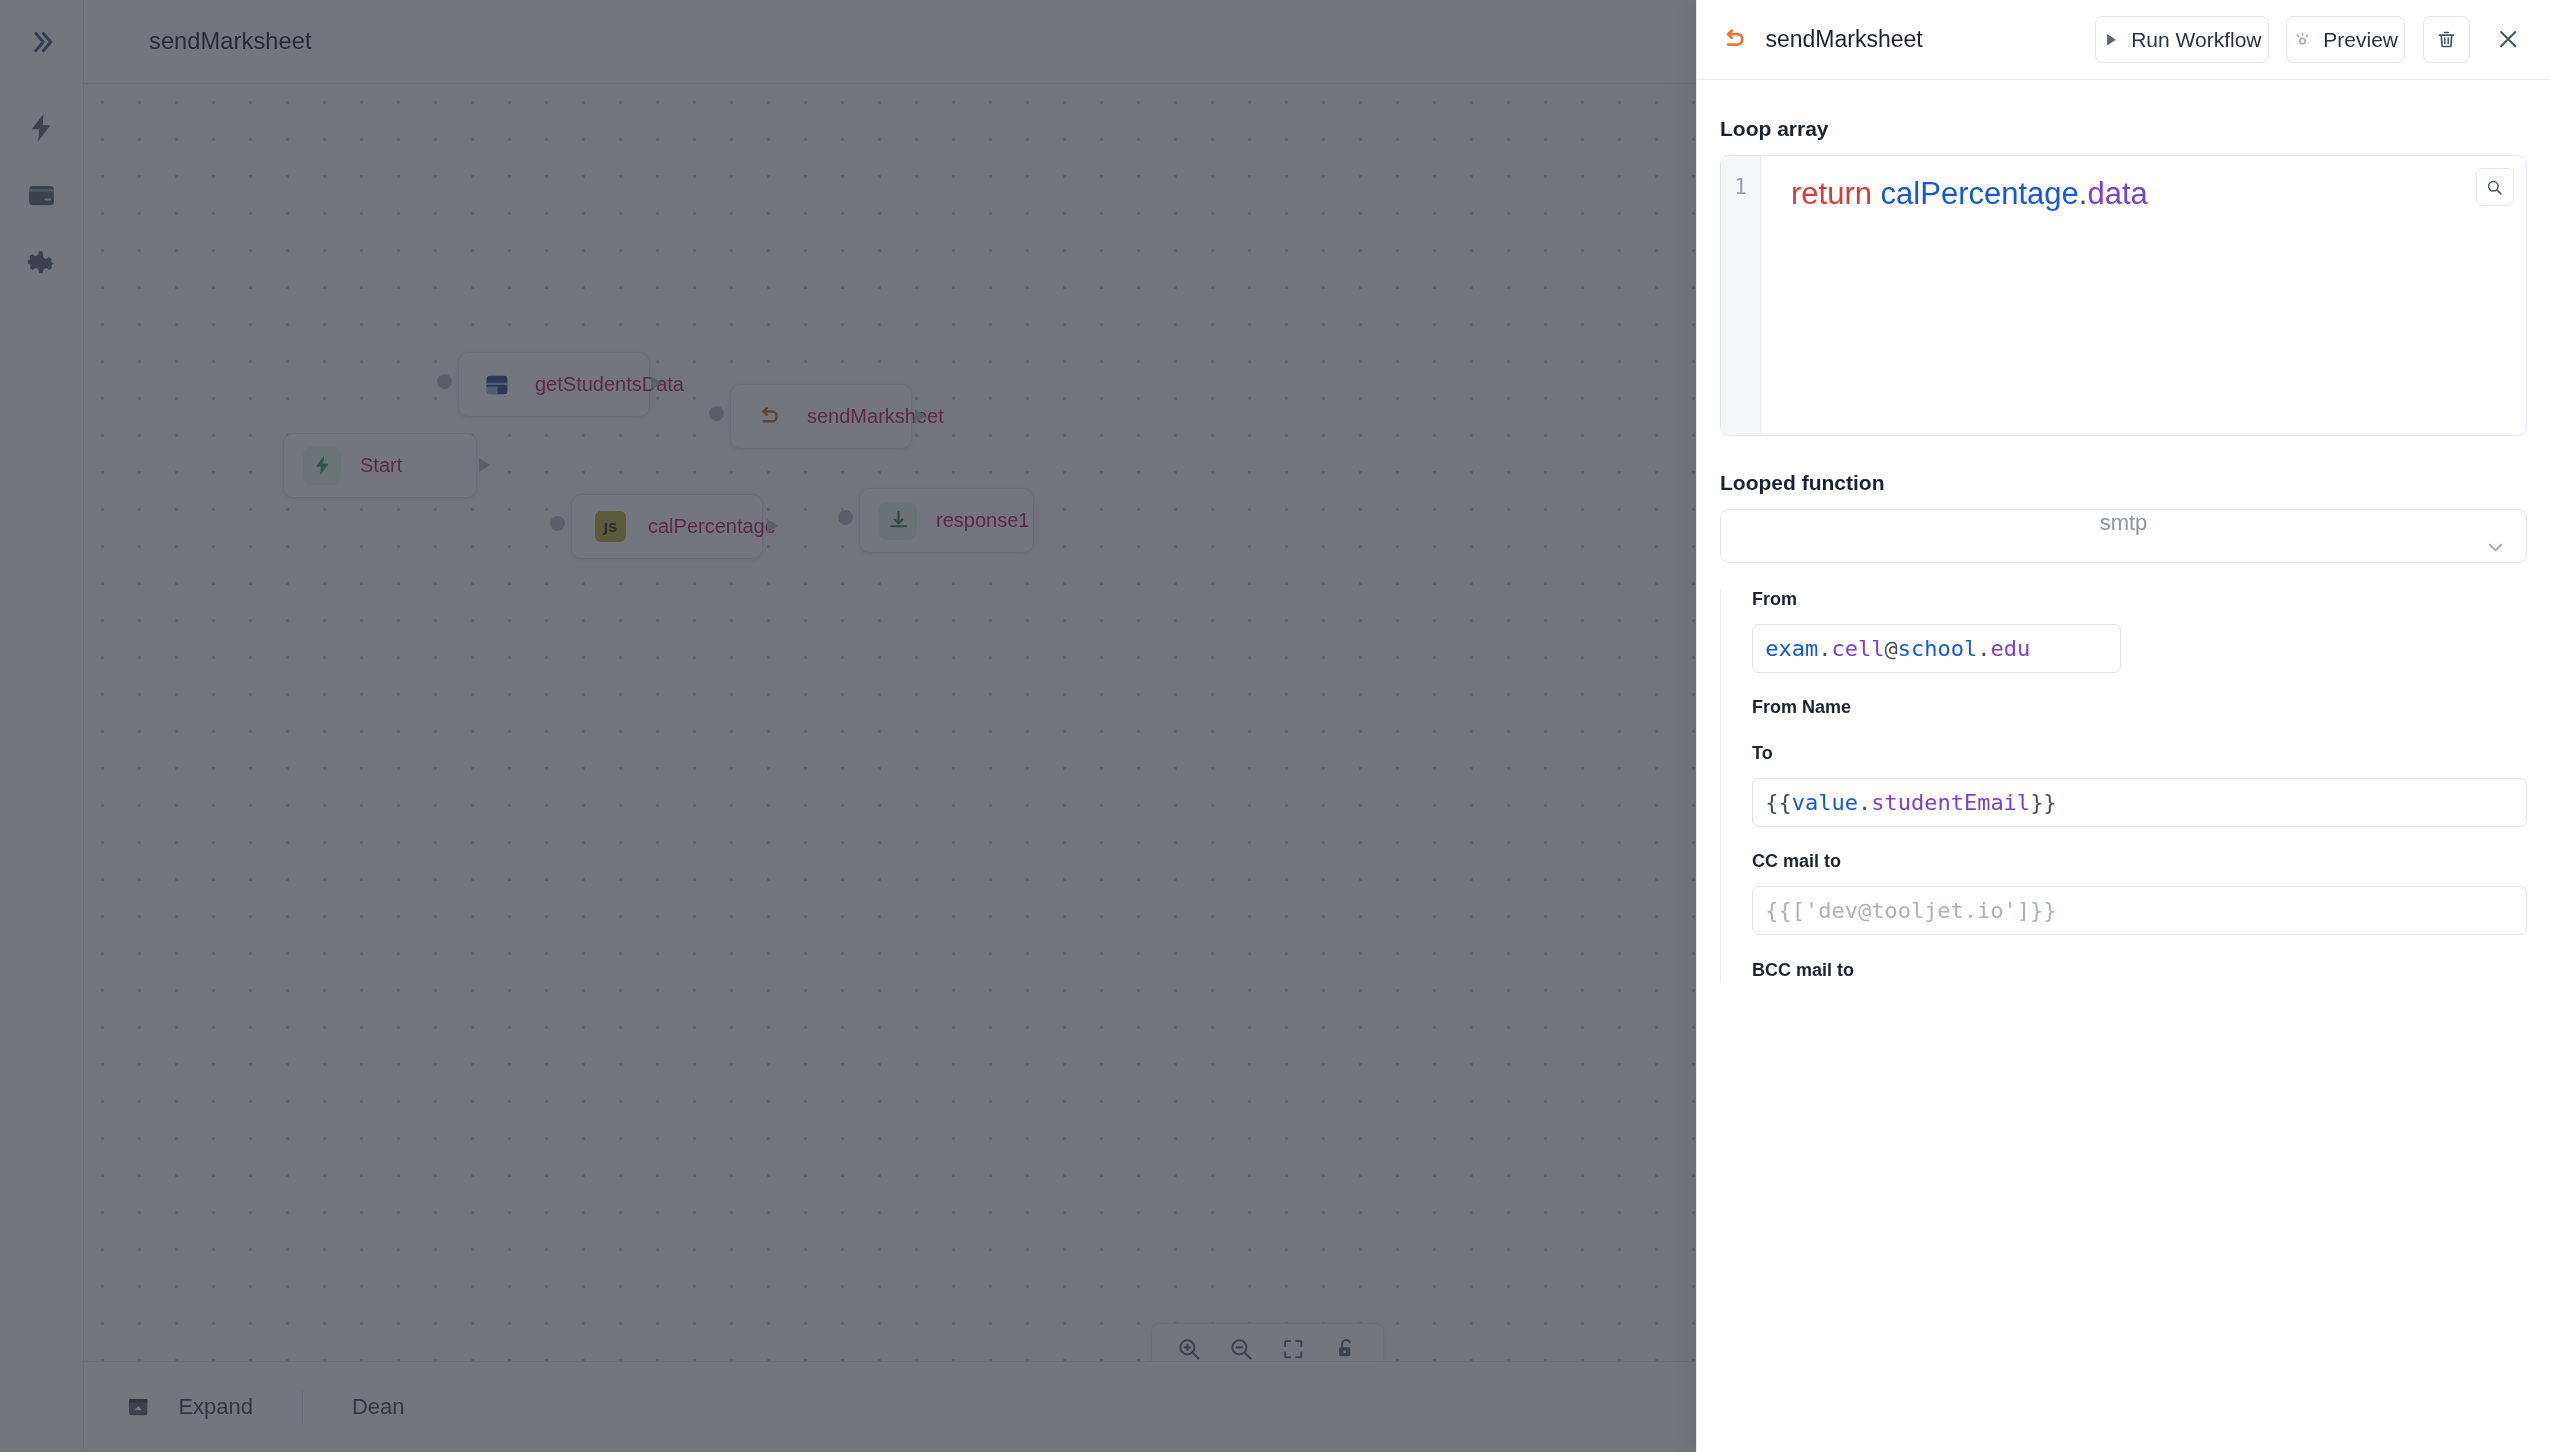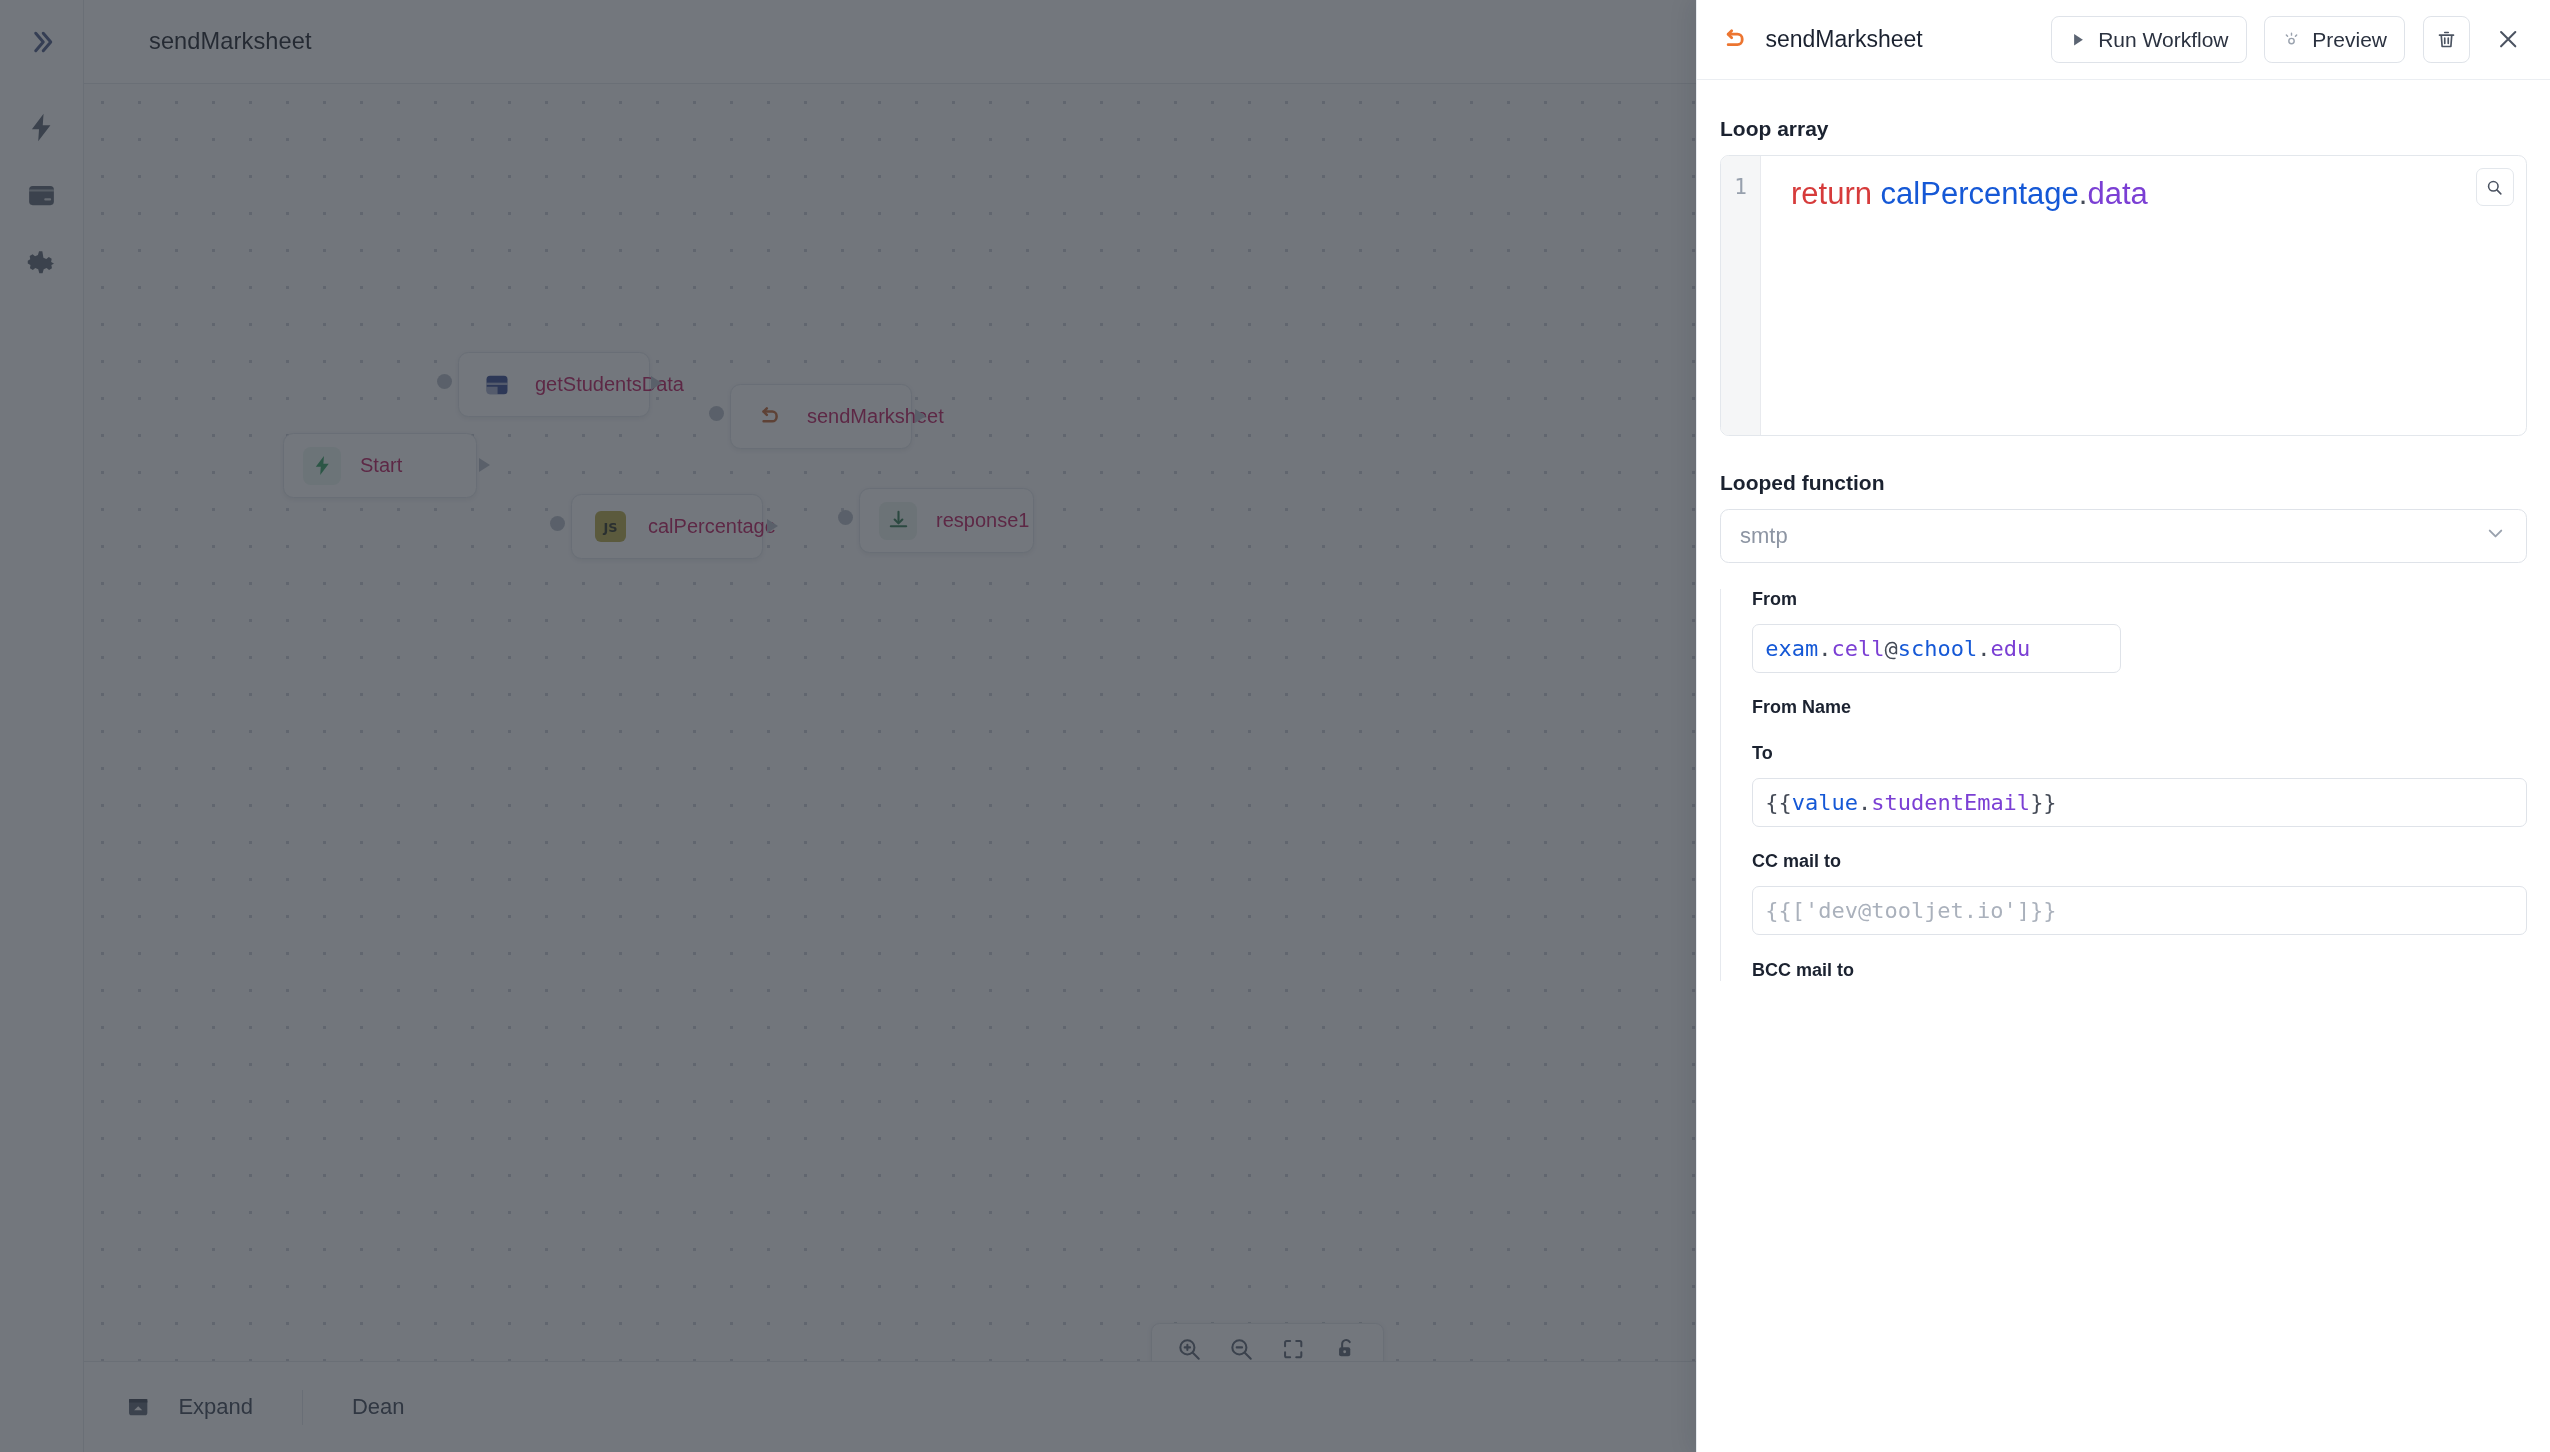--- a/index.html
+++ b/index.html
@@ -95,21 +95,21 @@
     box-shadow: -5.2px 0 23px rgba(20,25,35,.10);
     z-index: 60; display: flex; flex-direction: column;
   }
   #panel-head {
     height: 80px; flex: none; display: flex; align-items: center;
     padding: 0 21px 0 23px; border-bottom: 0.9px solid #ebeef2; gap: 17.5px;
   }
   #panel-head .ph-title { font-size: 23px; color: #1b2230; margin-right: auto; }
   .pbtn {
     height: 47px; border: 0.9px solid #dfe3e9; border-radius: 7.9px; background: #fff;
-    display: flex; align-items: center; gap: 11.3px; padding: 0 17px;
+    display: flex; align-items: center; gap: 11.3px; padding: 0 6px;
     font-size: 21px; color: #2b3240; cursor: pointer;
   }
   .pbtn.icononly { padding: 0; width: 47px; justify-content: center; }
   .pclose { width: 42px; height: 42px; display:flex; align-items:center; justify-content:center; cursor:pointer; }
 
   #panel-body { flex: 1; overflow: hidden; padding: 0 23px; }
 
   .fld-label { font-size: 21px; color: #1b2230; font-weight: 700; }
   .sub-label { font-size: 18px; color: #1b2230; font-weight: 700; }
 
@@ -133,21 +133,21 @@
   .tk-punc{ color: #454b57; }
   #editor .searchbtn {
     position: absolute; right: 12.2px; top: 12.2px; width: 38px; height: 38px;
     border: 0.9px solid #e3e7ec; border-radius: 7px; background: #fff;
     display: flex; align-items: center; justify-content: center; cursor: pointer;
   }
 
   .select-box {
     margin-top: 14px; height: 54px; border: 0.9px solid #dfe3e9; border-radius: 8.7px;
     background: #fff; display: flex; align-items: center; padding: 0 19px;
-    font-size: 22px; color: #8d95a3; cursor: pointer;
+    font-size: 22px; color: #8d95a3; cursor: pointer; flex-direction: column;
   }
   .select-box .chev { margin-left: auto; }
 
   #smtp-group { margin-top: 26px; border-left: 1.7px solid #e6e9ee; padding-left: 31px; }
   .fgroup { margin-bottom: 24.4px; }
   .finput {
     margin-top: 14px; height: 49px; border: 0.9px solid #dfe3e9; border-radius: 7px;
     background: #fff; display: flex; align-items: center; padding: 0 12.2px;
     font-family: "DejaVu Sans Mono", monospace; font-size: 22px;
   }

